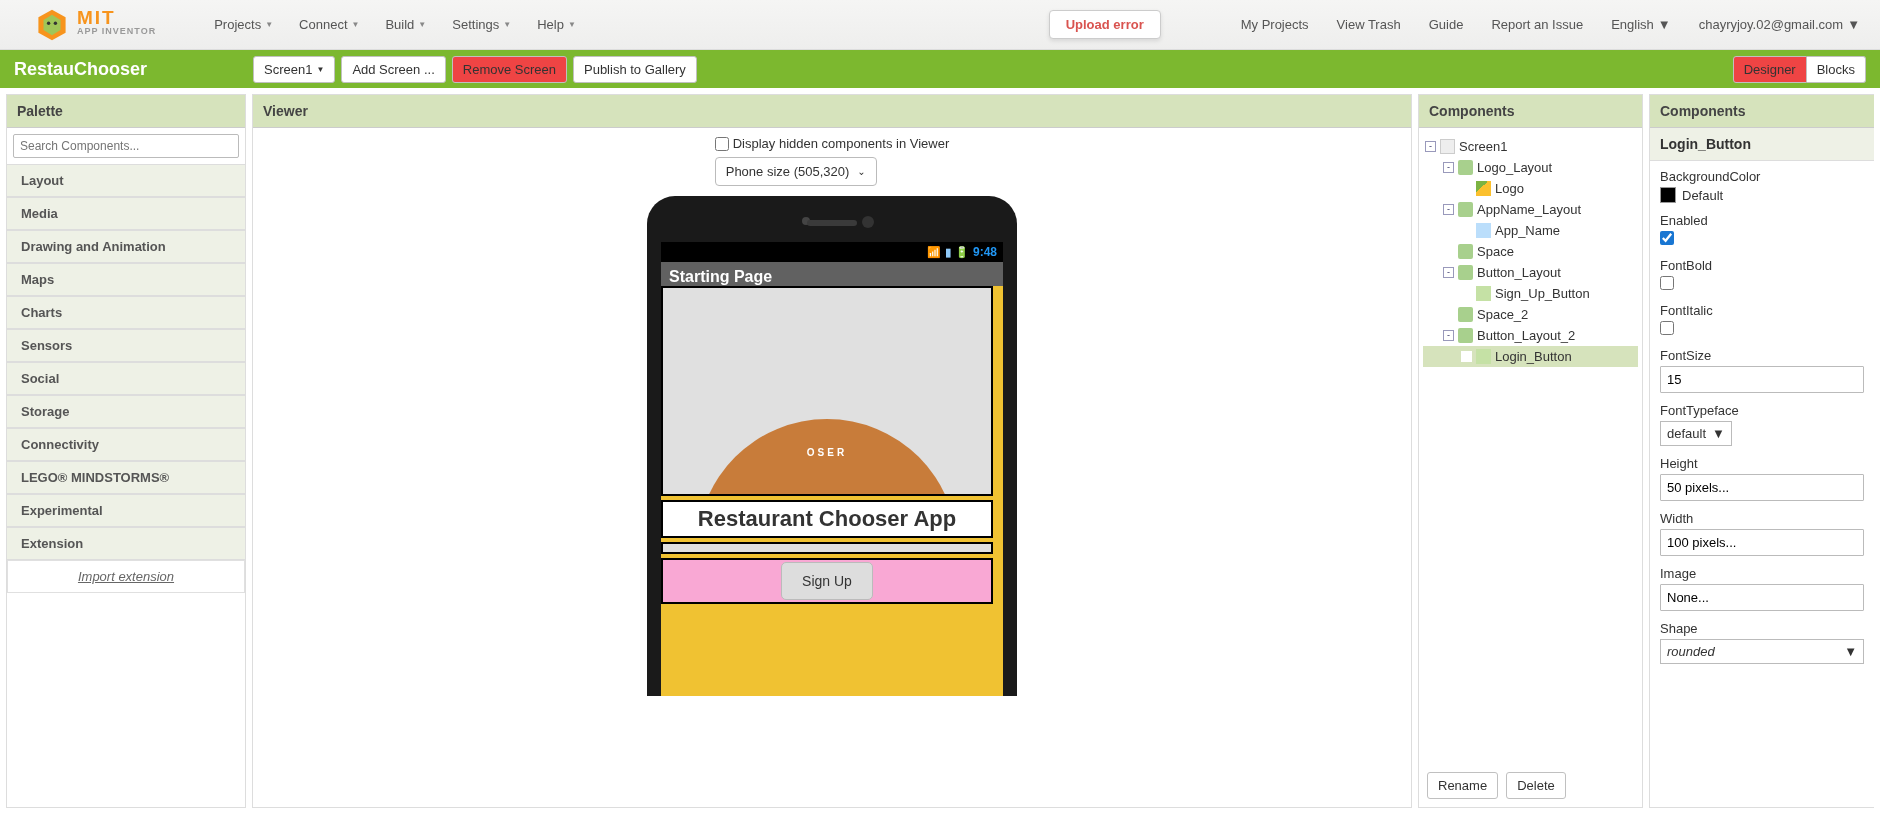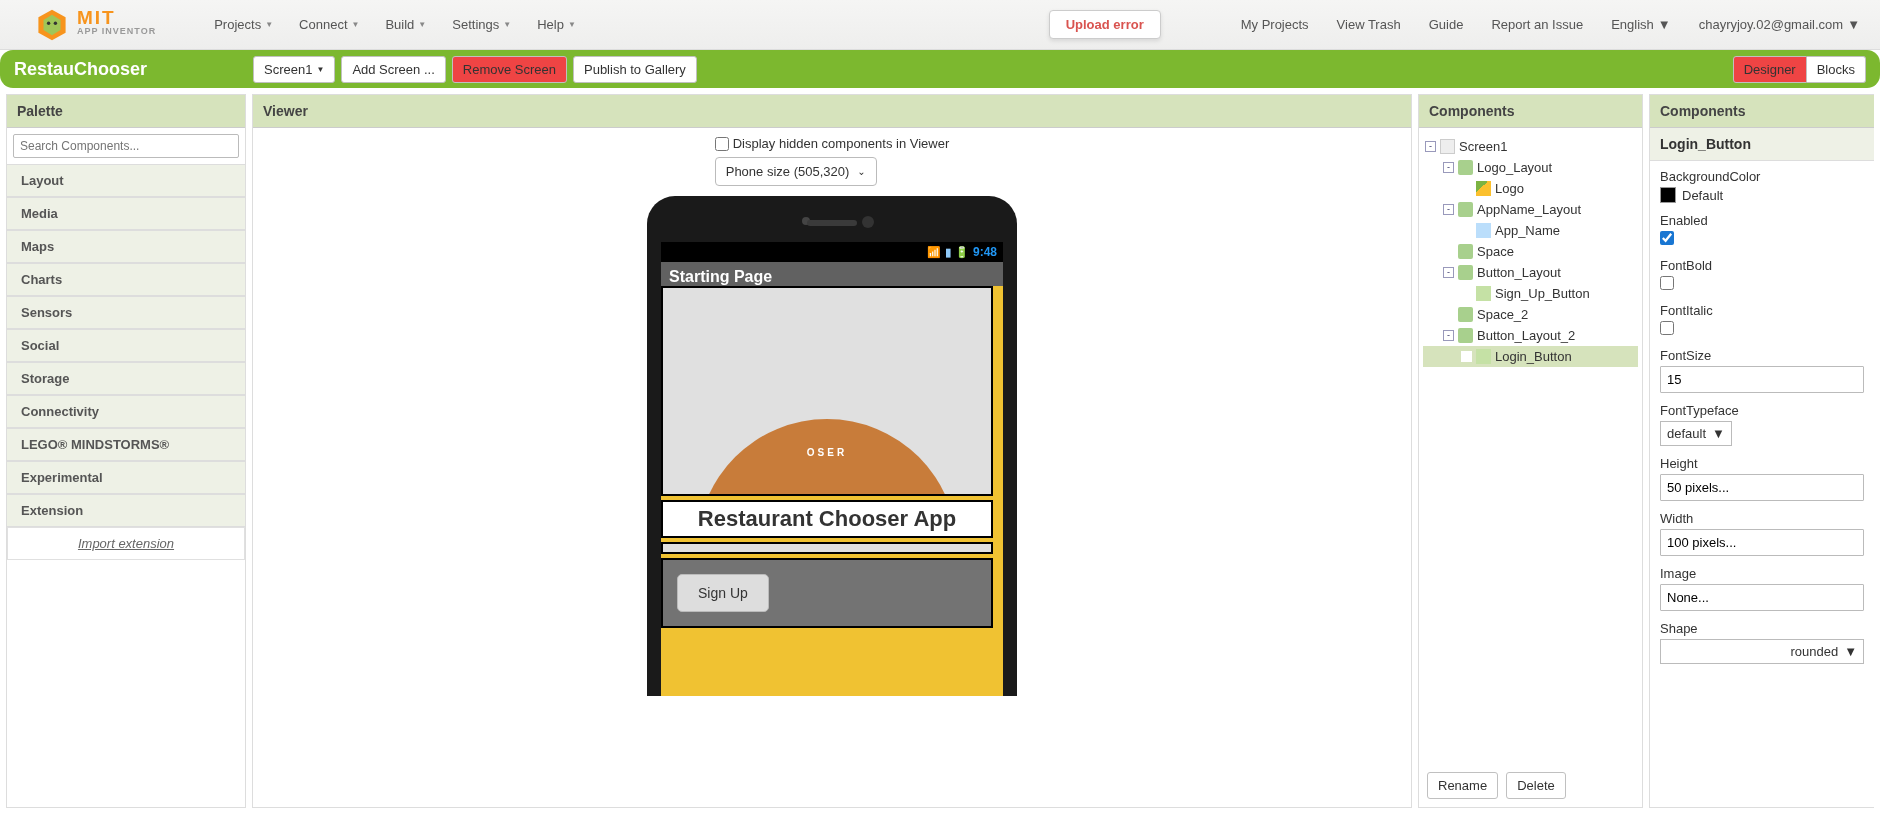--- a/index.html
+++ b/index.html
@@ -14,21 +14,21 @@
 .logo-text .inv { color: #999; font-size: 9px; letter-spacing: 1px; font-weight: 600; }
 .menu-group { display: flex; gap: 10px; }
 .menu-item { color: #555; padding: 4px 8px; cursor: pointer; display: flex; align-items: center; gap: 4px; }
 .menu-item .caret { font-size: 8px; color: #888; }
 .topnav-spacer { flex: 1; }
 .upload-error { background: #fff; border: 1px solid #ccc; border-radius: 4px; padding: 6px 16px; color: #d9534f; font-weight: 600; box-shadow: 0 2px 4px rgba(0,0,0,0.1); margin-right: 80px; }
 .right-menu { display: flex; gap: 28px; align-items: center; }
 .right-menu .item { color: #555; cursor: pointer; display: flex; align-items: center; gap: 4px; }
 
 
-.projectbar { height: 38px; background: #7cb82f; display: flex; align-items: center; padding: 0 14px; gap: 6px; border-radius: 13px; }
+.projectbar { height: 38px; background: #7cb82f; display: flex; align-items: center; padding: 0 14px; gap: 6px; }
 .projectbar .title { color: #fff; font-weight: 700; font-size: 18px; margin-right: 100px; }
 .btn { background: #fff; border: 1px solid #c0c0c0; border-radius: 3px; padding: 5px 10px; font-size: 13px; color: #333; cursor: pointer; display: flex; align-items: center; gap: 4px; }
 .btn.active { background: #ef4444; color: #333; }
 .btn .caret { font-size: 8px; }
 .projectbar-spacer { flex: 1; }
 .mode-toggle { display: flex; }
 .mode-toggle .btn.first { border-radius: 3px 0 0 3px; }
 .mode-toggle .btn.last { border-radius: 0 3px 3px 0; border-left: none; }
 
 
@@ -61,21 +61,21 @@
 .statusbar { height: 20px; background: #000; color: #2196f3; display: flex; justify-content: flex-end; align-items: center; padding: 0 6px; gap: 4px; font-size: 12px; font-weight: 600; }
 .statusbar .icon { color: #90caf9; font-size: 11px; }
 .appbar { height: 24px; background: #616161; color: #fff; display: flex; align-items: flex-end; padding: 0 8px; font-size: 16px; font-weight: 600; }
 .app-content { flex: 1; background: #f0c232; padding: 0; overflow: hidden; display: flex; flex-direction: column; gap: 4px; border-right: 10px solid #f0c232; }
 .logo-layout { background: #e0e0e0; height: 210px; border: 2px solid #000; display: flex; align-items: flex-end; justify-content: center; overflow: hidden; position: relative; }
 .logo-semi { width: 260px; height: 130px; background: #c87c3a; border-radius: 130px 130px 0 0; position: relative; top: 55px; }
 .logo-semi-text { position: absolute; left: 50%; top: 28px; transform: translateX(-50%); color: #fff; font-size: 10px; letter-spacing: 3px; font-weight: 600; }
 .appname-layout { background: #fff; border: 2px solid #000; padding: 4px; text-align: center; }
 .appname-layout .name { font-weight: 700; font-size: 22px; }
 .space-row { height: 12px; background: #e0e0e0; border: 2px solid #000; }
-.button-layout { background: #737373; border: 2px solid #000; padding: 14px; display: flex; justify-content: flex-start; }
+.button-layout { background: #f9a8d4; border: 2px solid #000; padding: 2px; display: flex; justify-content: center; }
 .app-button { background: #ddd; border: 1px solid #bbb; border-radius: 5px; padding: 10px 20px; font-size: 14px; color: #333; }
 
 
 .components { width: 225px; display: flex; flex-direction: column; }
 .tree { flex: 1; padding: 8px 4px; overflow: auto; }
 .tree-row { display: flex; align-items: center; padding: 3px 2px; gap: 4px; cursor: pointer; font-size: 13px; }
 .tree-row.selected { background: #d6e3bc; }
 .tree-row .exp { width: 11px; height: 11px; border: 1px solid #99b; color: #336; font-size: 9px; display: flex; align-items: center; justify-content: center; line-height: 1; cursor: pointer; background: #fff; }
 .tree-row .exp.empty { border: none; }
 .tree-row .ico { width: 15px; height: 15px; display: inline-flex; align-items: center; justify-content: center; font-size: 11px; }
@@ -92,21 +92,21 @@
 
 .properties { width: 225px; border-right: none; }
 .prop-selected { background: #eef1e6; padding: 8px 10px; font-weight: 700; font-size: 14px; border-bottom: 1px solid #ddd; }
 .prop-list { padding: 8px 10px; display: flex; flex-direction: column; gap: 4px; overflow: auto; flex: 1; }
 .prop { margin-bottom: 6px; }
 .prop-label { font-size: 13px; margin-bottom: 3px; }
 .prop-value { display: flex; align-items: center; gap: 6px; }
 .prop-value .swatch { width: 16px; height: 16px; background: #000; border: 1px solid #999; }
 .prop-input { width: 100%; border: 1px solid #bbb; padding: 5px 6px; font-size: 13px; border-radius: 1px; }
 .prop-select { border: 1px solid #bbb; padding: 4px 6px; font-size: 13px; display: flex; align-items: center; gap: 6px; cursor: pointer; width: fit-content; }
-.prop-select.full { width: 100%; justify-content: flex-end; }
+.prop-select.full { width: 100%; justify-content: space-between; font-style: italic; }
 input[type=checkbox] { width: 14px; height: 14px; accent-color: #1976d2; }
 </style>
 </head>
 <body>
 
 <div class="topnav">
   <div class="logo">
     <svg class="logo-icon" viewBox="0 0 40 40">
       <polygon points="20,2 36,11 36,29 20,38 4,29 4,11" fill="#f7941d"></polygon>
       <polygon points="20,8 30,14 30,26 20,32 10,26 10,14" fill="#a0c658"></polygon>
@@ -177,20 +177,21 @@
 <div class="main">
 
   <div class="panel palette">
     <div class="panel-head">Palette</div>
     <div class="search-box">
       <input type="text" placeholder="Search Components..." style="">
     </div>
     <div class="palette-list">
       <div class="palette-cat">Layout</div>
       <div class="palette-cat">Media</div>
+      <div class="palette-cat">Drawing and Animation</div>
       <div class="palette-cat">Maps</div>
       <div class="palette-cat">Charts</div>
       <div class="palette-cat">Sensors</div>
       <div class="palette-cat">Social</div>
       <div class="palette-cat">Storage</div>
       <div class="palette-cat">Connectivity</div>
       <div class="palette-cat">LEGO® MINDSTORMS®</div>
       <div class="palette-cat">Experimental</div>
       <div class="palette-cat">Extension</div>
       <div class="import-ext">Import extension</div>

